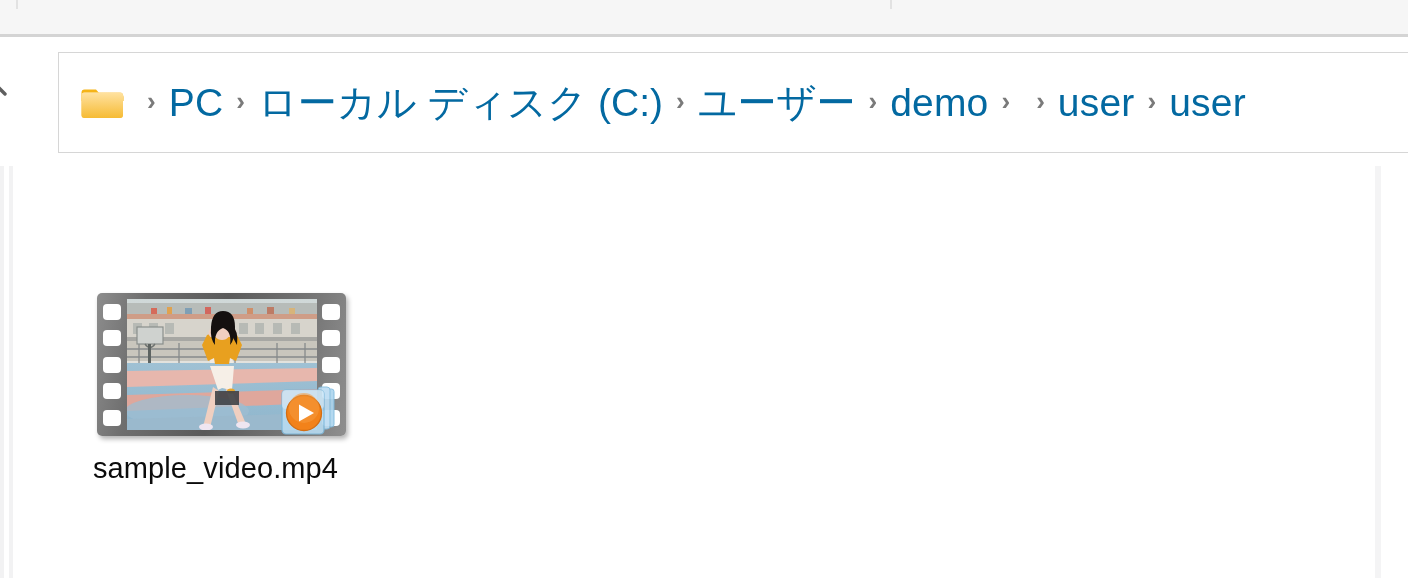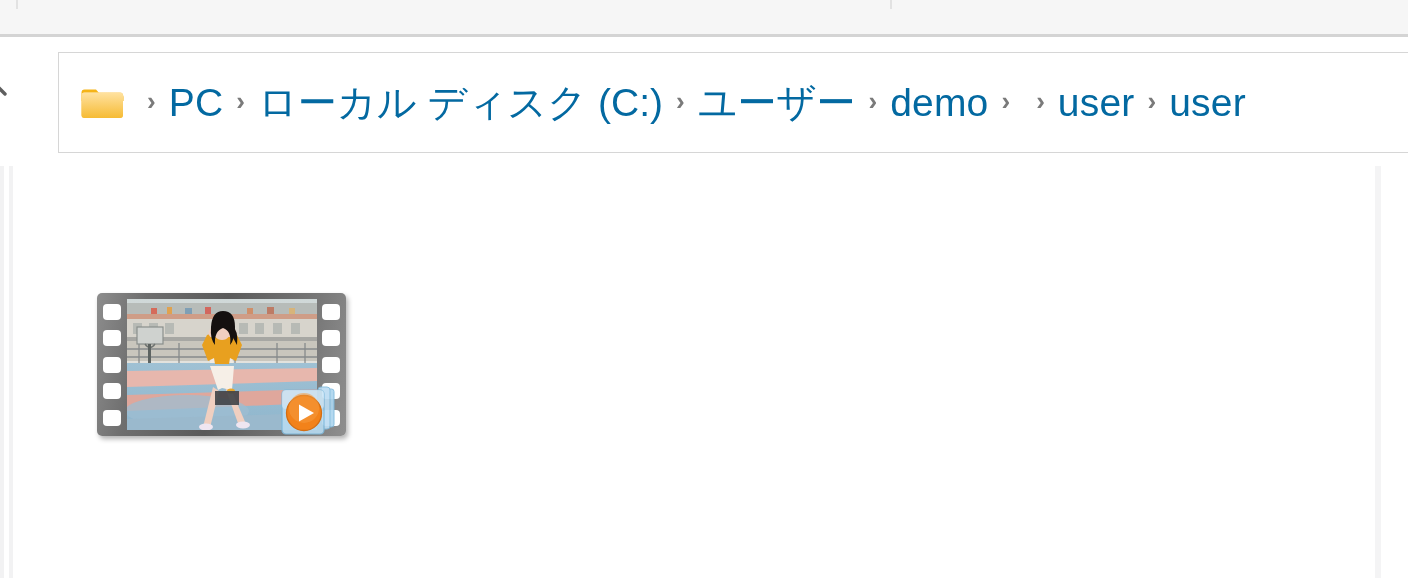--- a/index.html
+++ b/index.html
@@ -345,15 +345,16 @@
             <rect x="1" y="7" width="42" height="19" rx="4" fill="#d3eafa" opacity="0.75"></rect>
           </g>
           <circle cx="23" cy="30" r="17.5" fill="#f2821a"></circle>
           <circle cx="23" cy="30" r="17.5" fill="none" stroke="#d46d11" stroke-width="1.3"></circle>
           <circle cx="23" cy="25" r="15" fill="#f69b3e" opacity="0.55"></circle>
           <path d="M18 21.5 L33 30 L18 38.5 Z" fill="#ffffff"></path>
         </svg>
       </div>
     </div>
 
+    <div class="file-label">sample_video.mp4</div>
   </div>
 
 </div>
 
 </body></html>

